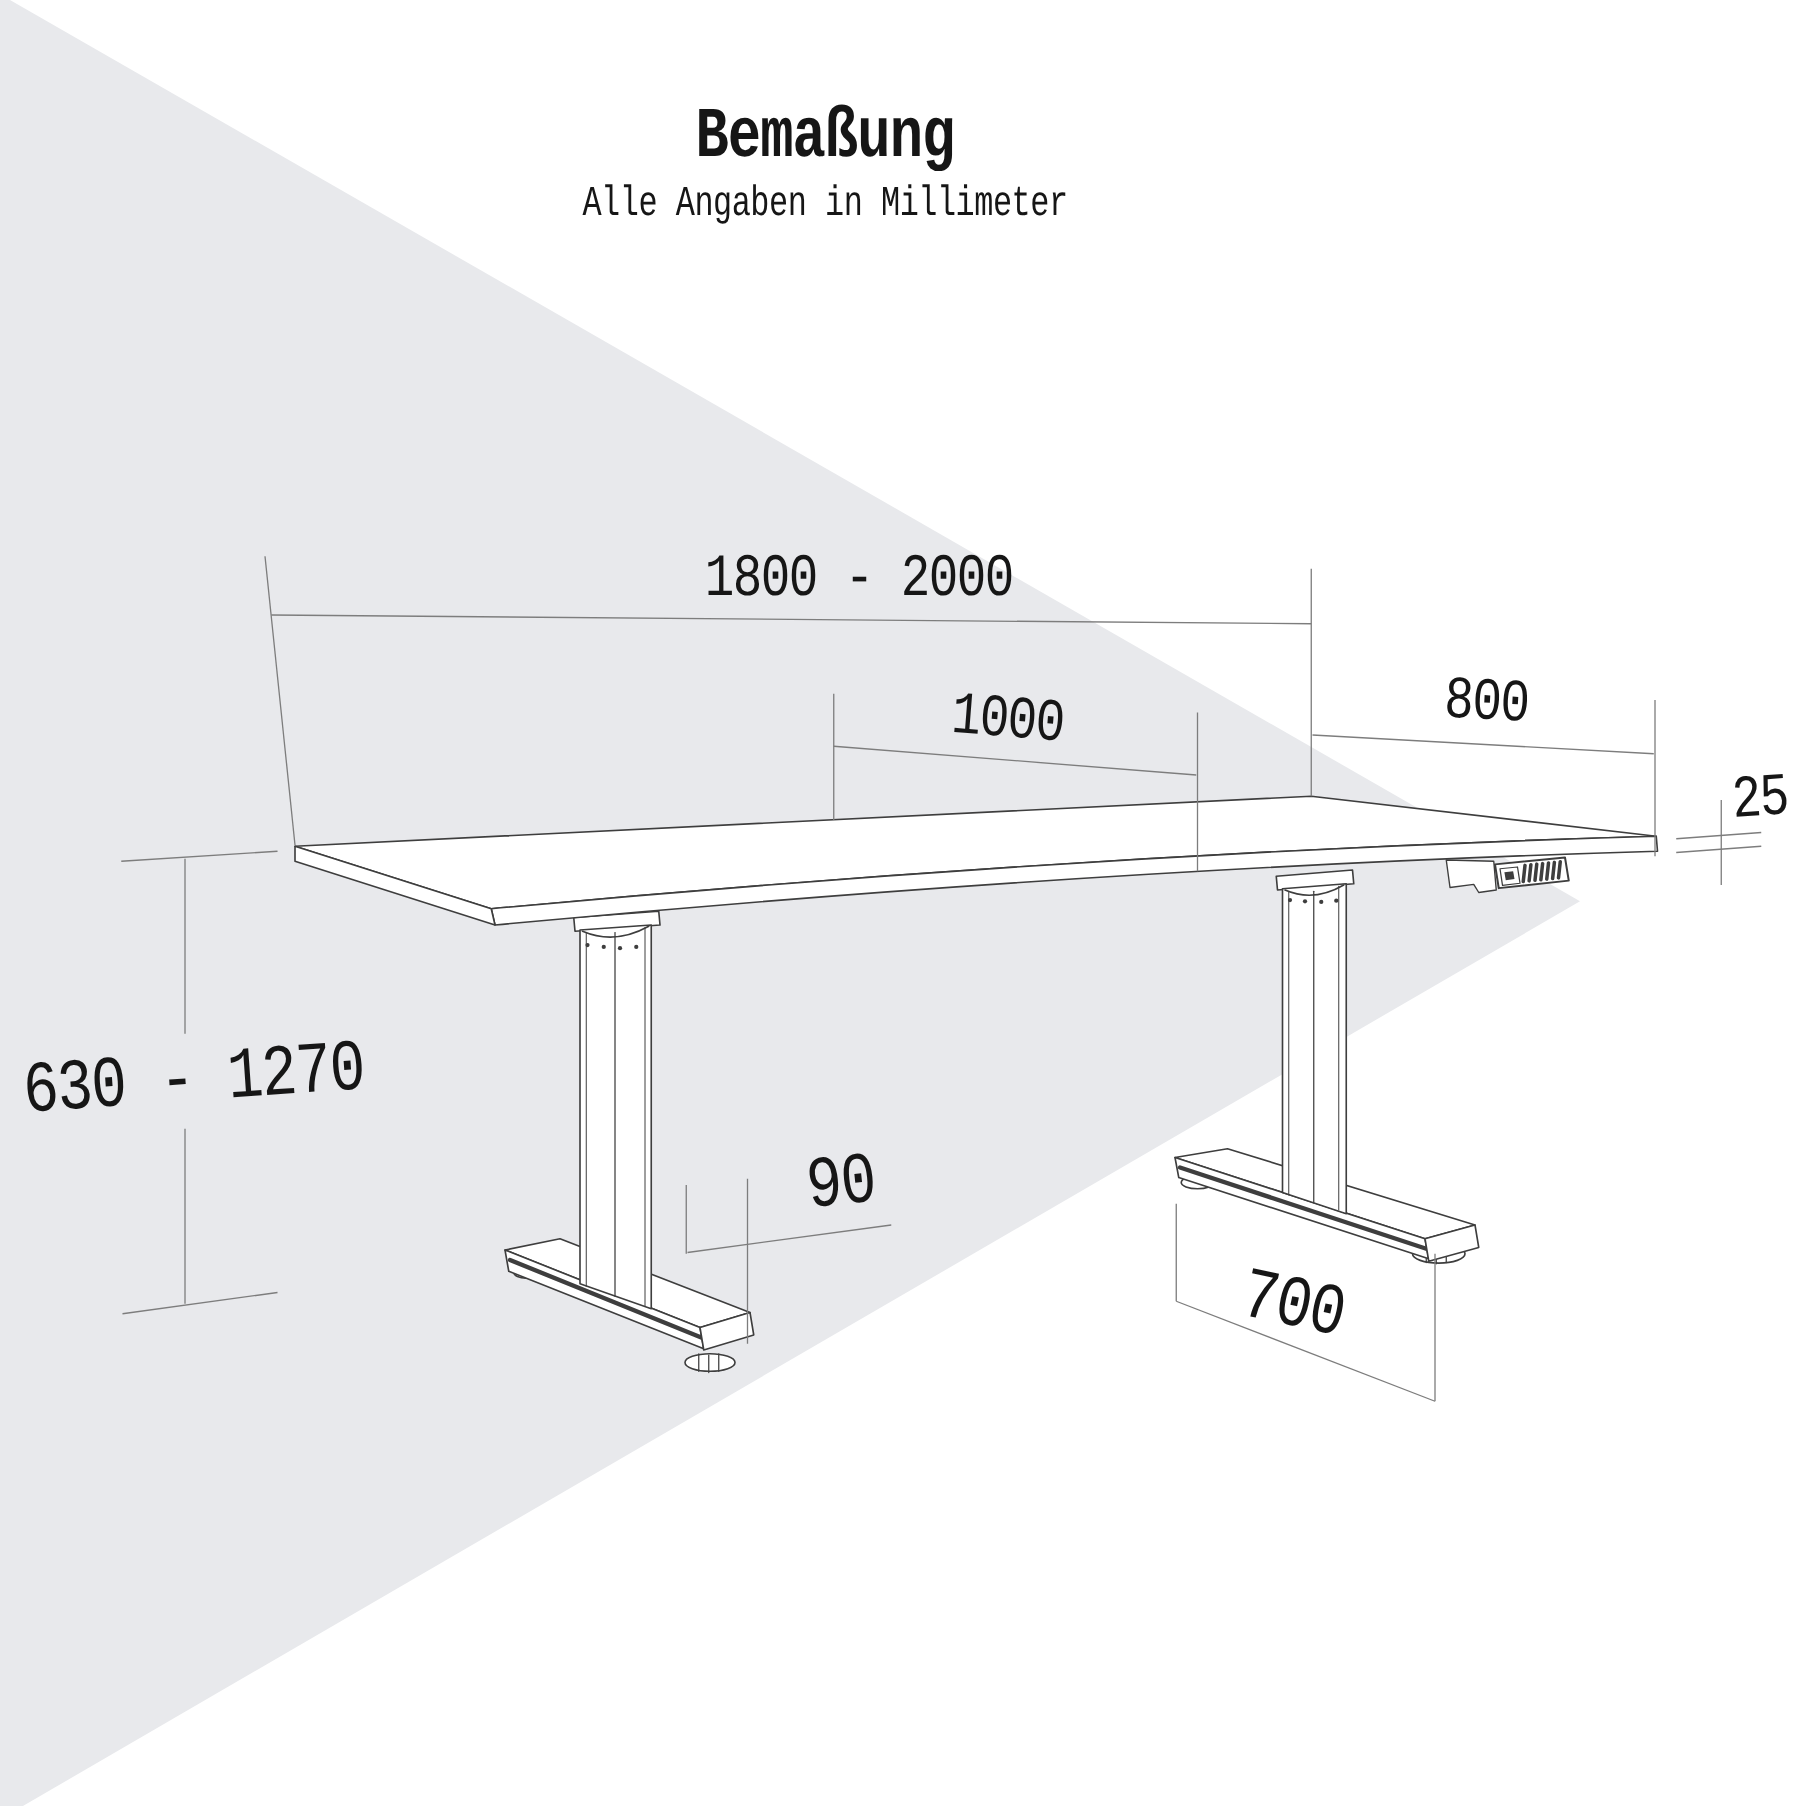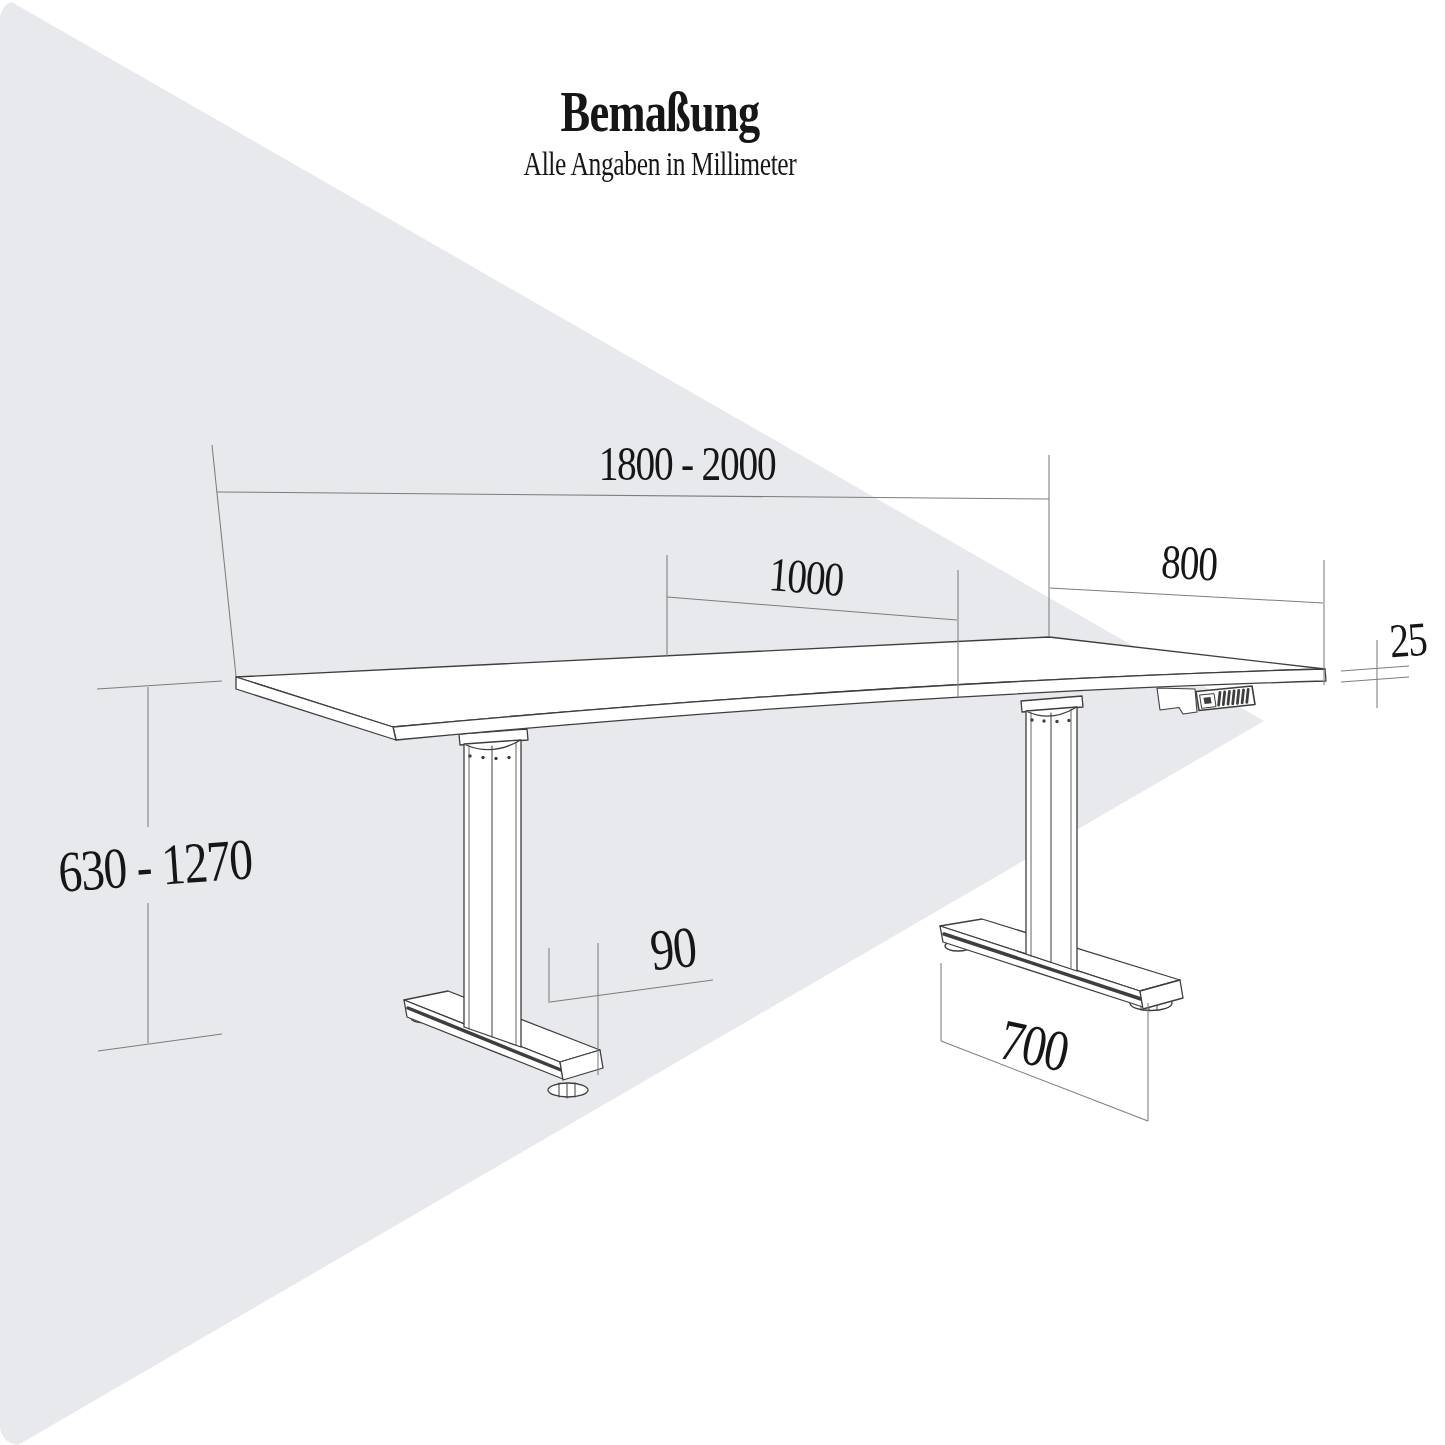--- a/index.html
+++ b/index.html
@@ -1,22 +1,21 @@
 <!DOCTYPE html>
 <html><head>
 <meta charset="utf-8">
 <style>
   html,body{margin:0;padding:0;background:#ffffff;}
   #stage{
     position:relative;
     width:1445px;height:1445px;
     background:#ffffff;
     overflow:hidden;
-    font-family:Liberation Serif, serif;
-    border-radius:19px;
+    font-family:Liberation Mono, monospace;
   }
   #drawing-svg{position:absolute;left:0;top:0;}
   .lbl{
     position:absolute;
     white-space:nowrap;
     color:#161616;
     transform:translate(-50%,-50%) rotate(var(--r,0deg)) scaleX(0.82);
     line-height:1;
   }
   .title{

